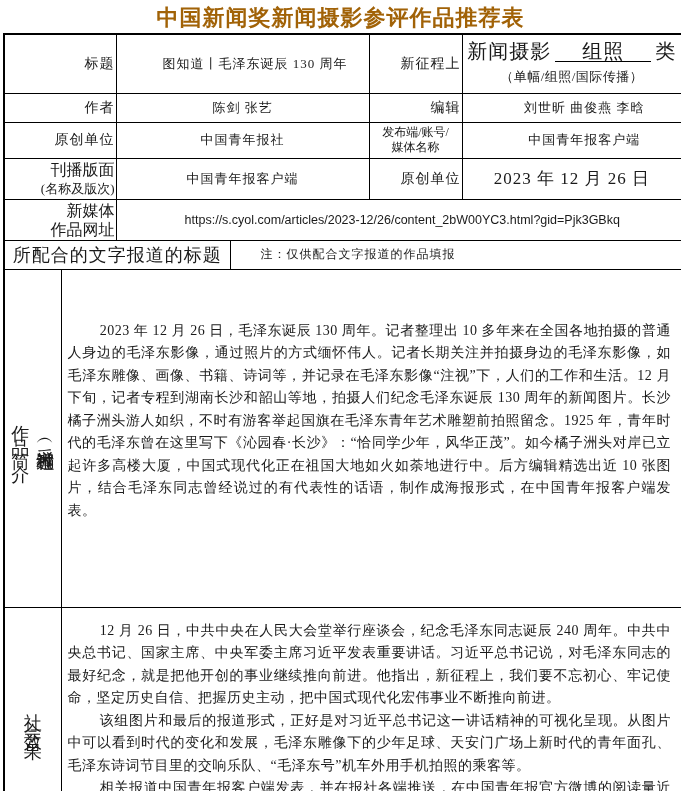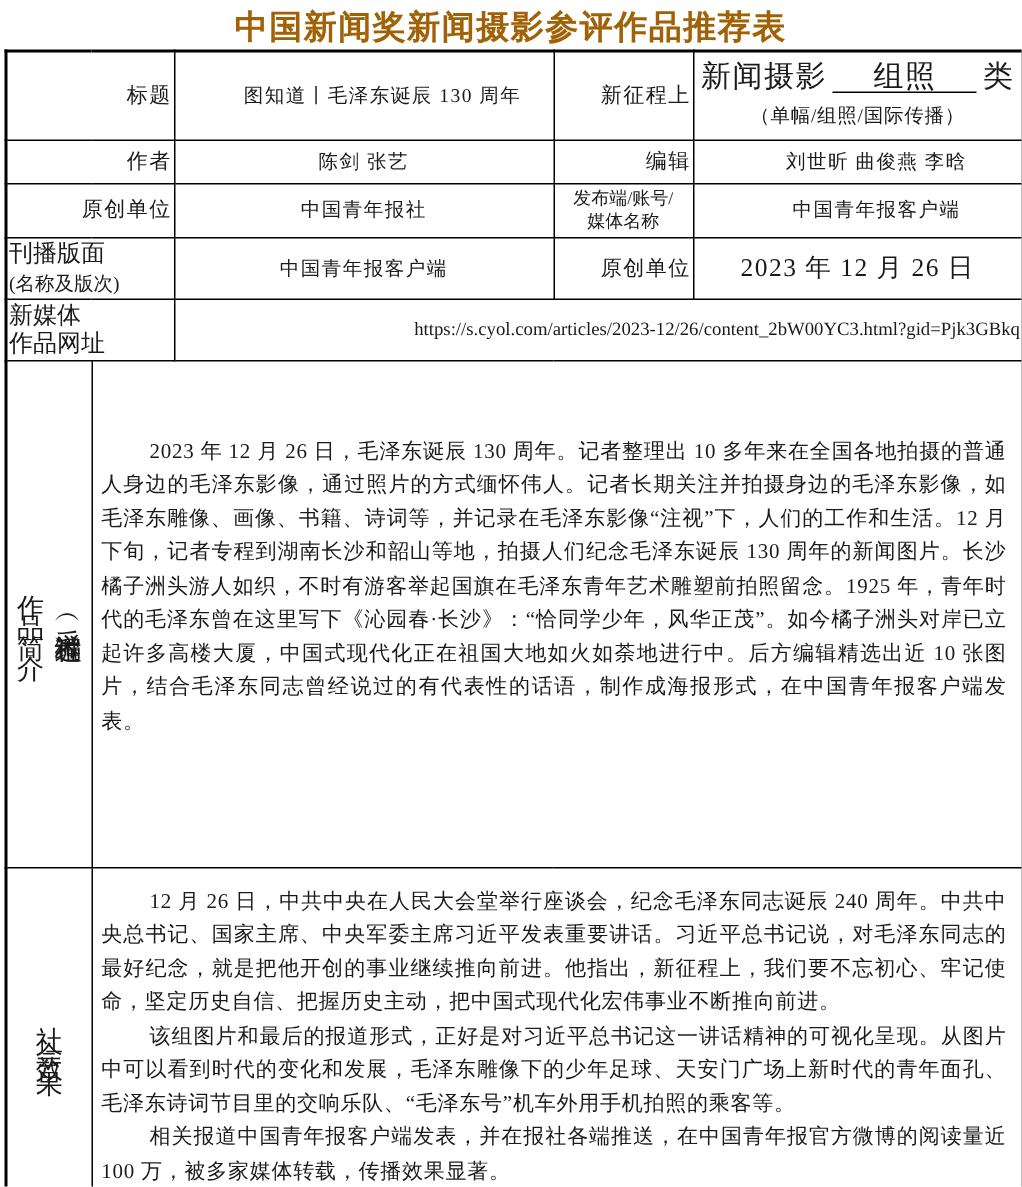--- a/index.html
+++ b/index.html
@@ -15,29 +15,29 @@
   }
   table.form{
     border-collapse:collapse;table-layout:fixed;width:675px;
     border:2px solid #000;
   }
   td{
     border:1px solid #000;box-sizing:border-box;
     vertical-align:middle;overflow:hidden;
   }
   .lbl{font-size:14px;text-align:right;letter-spacing:1px;}
-  .lbl-2l{font-size:16px;text-align:left;line-height:19px;margin-left:14px;}
+  .lbl-2l{font-size:16px;text-align:right;line-height:19px;margin-left:14px;}
   .lbl-2l .sub{font-size:13px;}
   .small-lbl{font-size:12px;text-align:center;line-height:15px;}
   .val-c{font-size:13px;text-align:center;letter-spacing:1px;}
   .val-l{font-size:13px;text-align:center;padding-left:26px;letter-spacing:1px;}
   .date-val{font-size:17px;text-align:center;letter-spacing:1px;}
   .url-val{
-    font-family:Liberation Serif, serif;
-    font-size:12.5px;text-align:right;padding-left:8px;letter-spacing:0;
+    font-family:Liberation Sans, sans-serif;
+    font-size:12.5px;text-align:center;padding-left:8px;letter-spacing:0;
   }
   .cat-cell{text-align:center;line-height:26px;}
   .cat-line1{font-size:20px;letter-spacing:1px;}
   .cat-blank{
     display:inline-block;min-width:96px;border-bottom:1px solid #000;
     text-align:center;margin:0 4px;line-height:20px;
   }
   .cat-line2{font-size:13px;letter-spacing:0.5px;}
   .note-row-lbl{font-size:18px;text-align:center;letter-spacing:1px;}
   .note-row-note{font-size:12px;text-align:left;padding-left:30px;letter-spacing:1px;}
@@ -113,20 +113,24 @@
     </tr>
 
     <tr style="height:38px">
       <td colspan="2" class="lbl-2l">
         <div>新媒体</div>
         <div>作品网址</div>
       </td>
       <td colspan="4" class="url-val">https://s.cyol.com/articles/2023-12/26/content_2bW00YC3.html?gid=Pjk3GBkq</td>
     </tr>
 
+    <tr style="height:29px">
+      <td colspan="3" class="note-row-lbl">所配合的文字报道的标题</td>
+      <td colspan="3" class="note-row-note">注：仅供配合文字报道的作品填报</td>
+    </tr>
 
     <tr style="height:338px">
       <td class="vlabel">
         <span class="vcol vmain">作品简介</span>
         <span class="vcol vsub">（采编过程）</span>
       </td>
       <td colspan="5" class="body-cell intro">
         <p>2023 年 12 月 26 日，毛泽东诞辰 130 周年。记者整理出 10 多年来在全国各地拍摄的普通人身边的毛泽东影像，通过照片的方式缅怀伟人。记者长期关注并拍摄身边的毛泽东影像，如毛泽东雕像、画像、书籍、诗词等，并记录在毛泽东影像“注视”下，人们的工作和生活。12 月下旬，记者专程到湖南长沙和韶山等地，拍摄人们纪念毛泽东诞辰 130 周年的新闻图片。长沙橘子洲头游人如织，不时有游客举起国旗在毛泽东青年艺术雕塑前拍照留念。1925 年，青年时代的毛泽东曾在这里写下《沁园春·长沙》：“恰同学少年，风华正茂”。如今橘子洲头对岸已立起许多高楼大厦，中国式现代化正在祖国大地如火如荼地进行中。后方编辑精选出近 10 张图片，结合毛泽东同志曾经说过的有代表性的话语，制作成海报形式，在中国青年报客户端发表。</p>
       </td>
     </tr>

